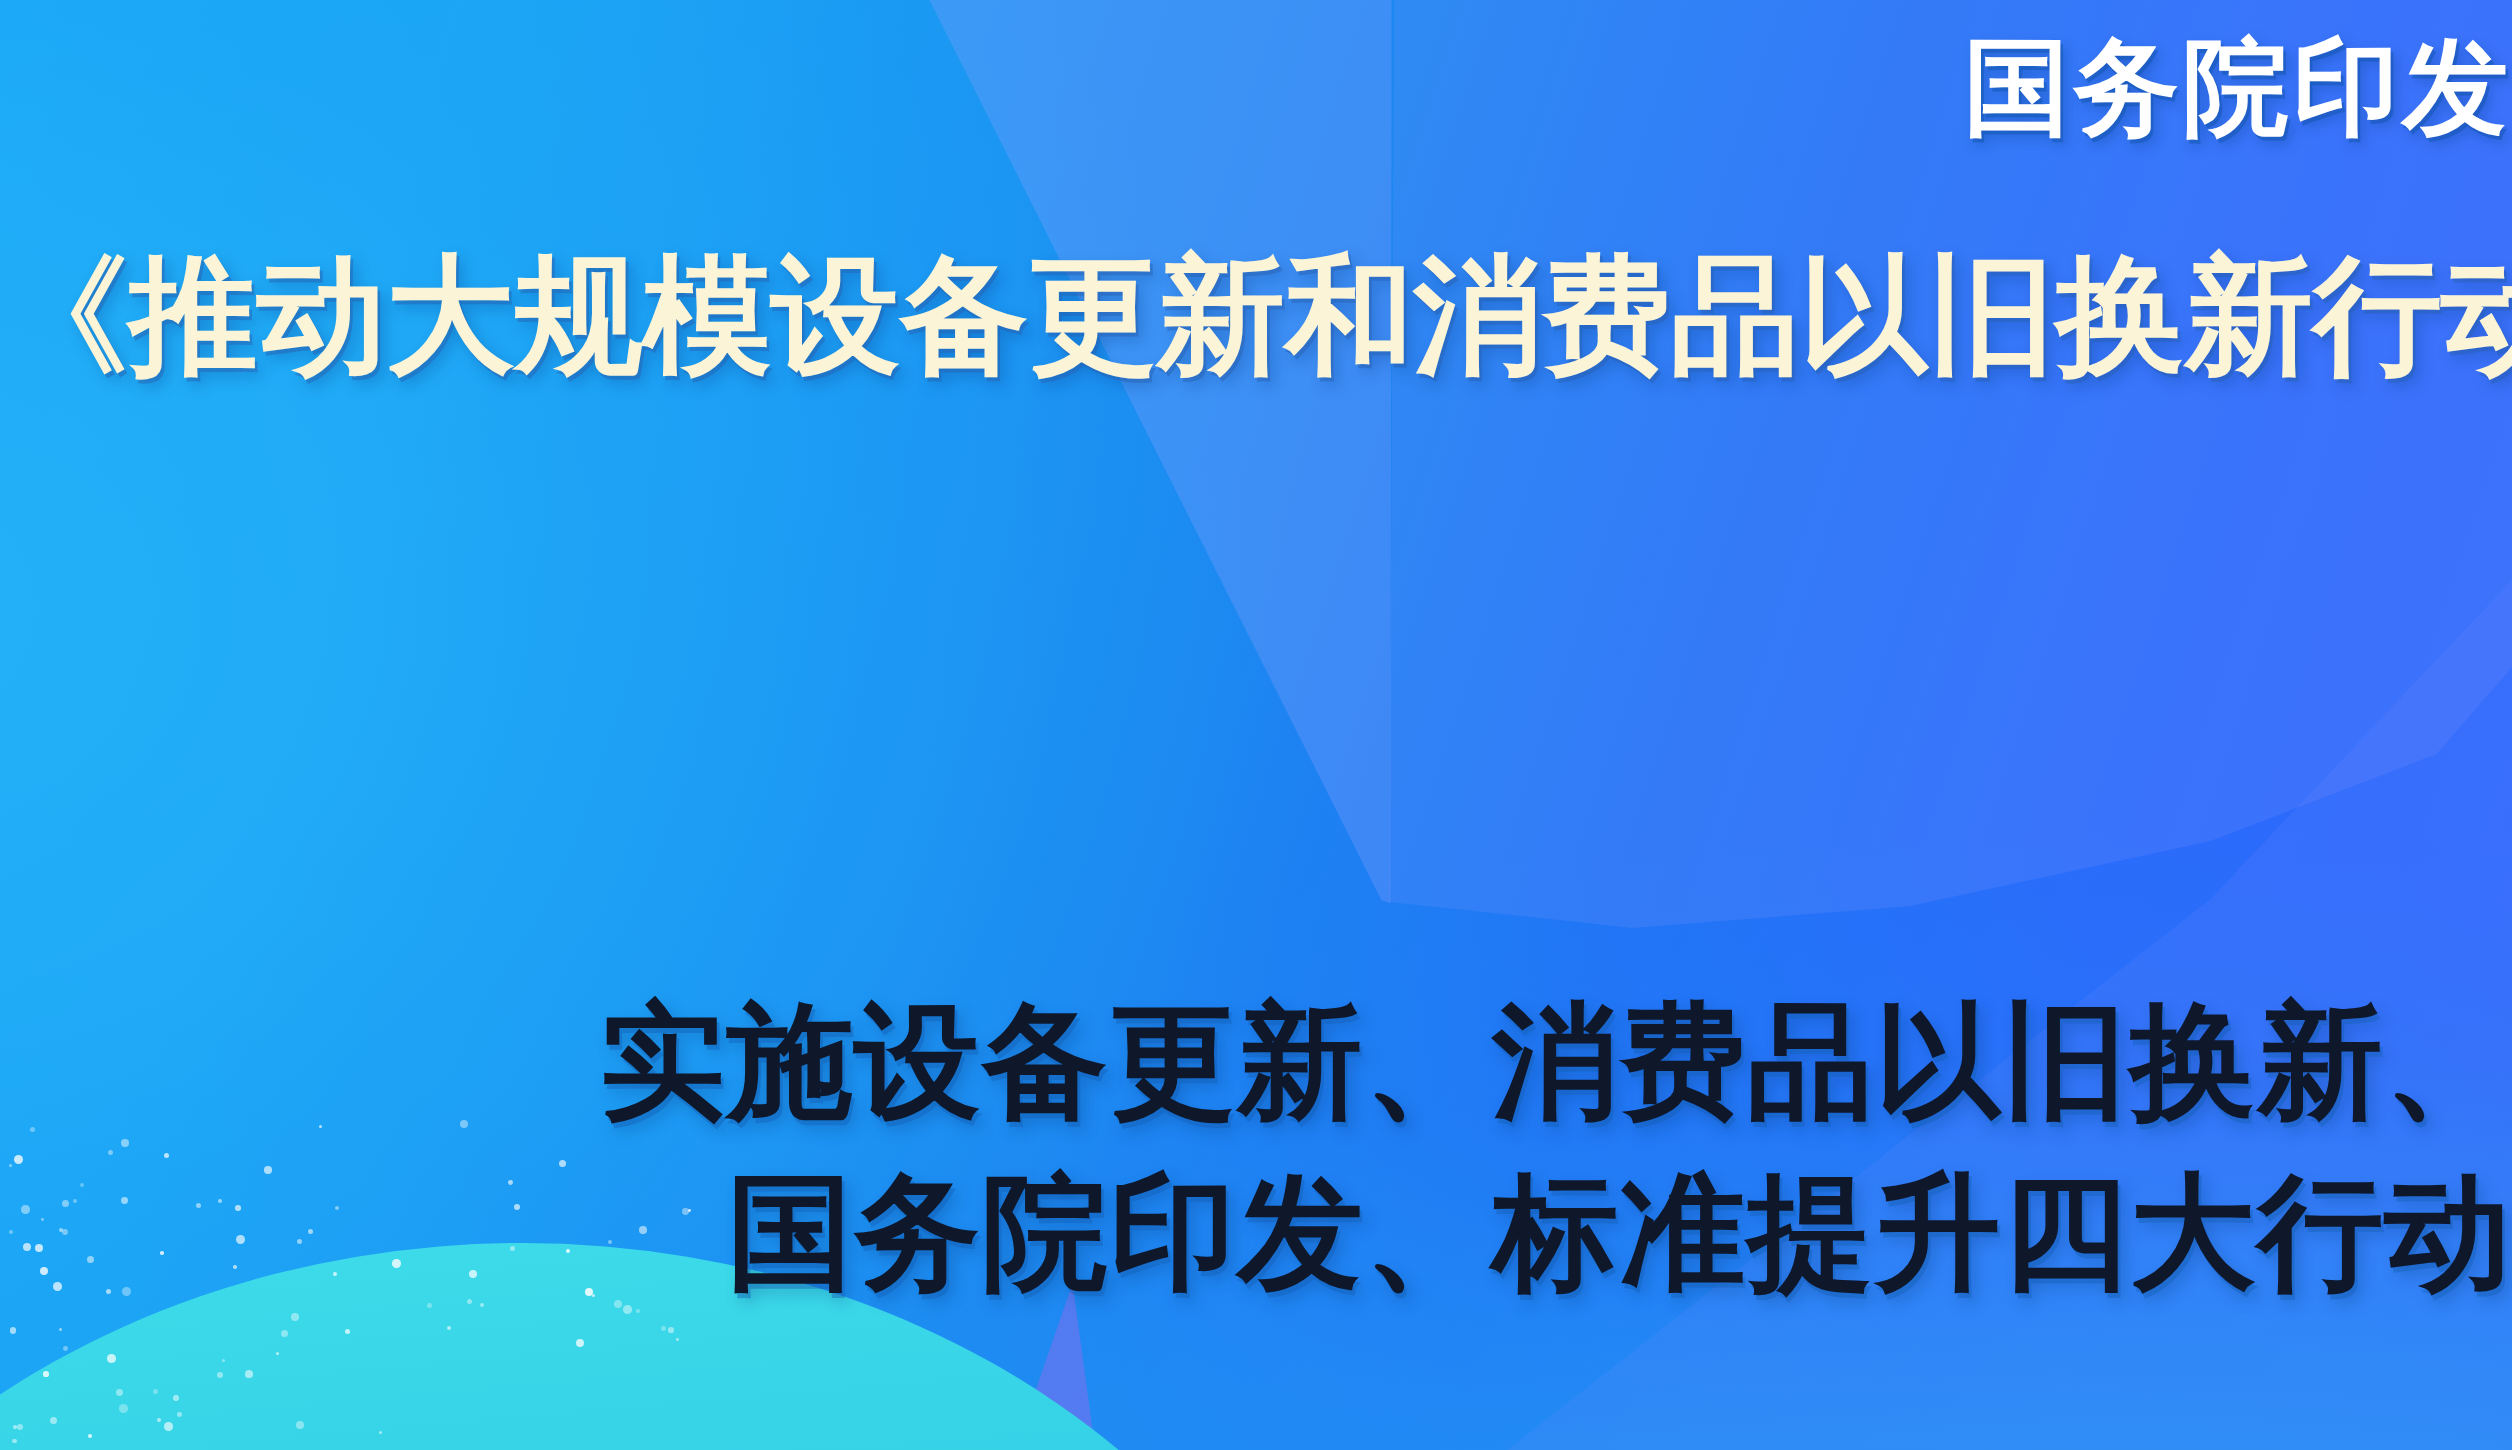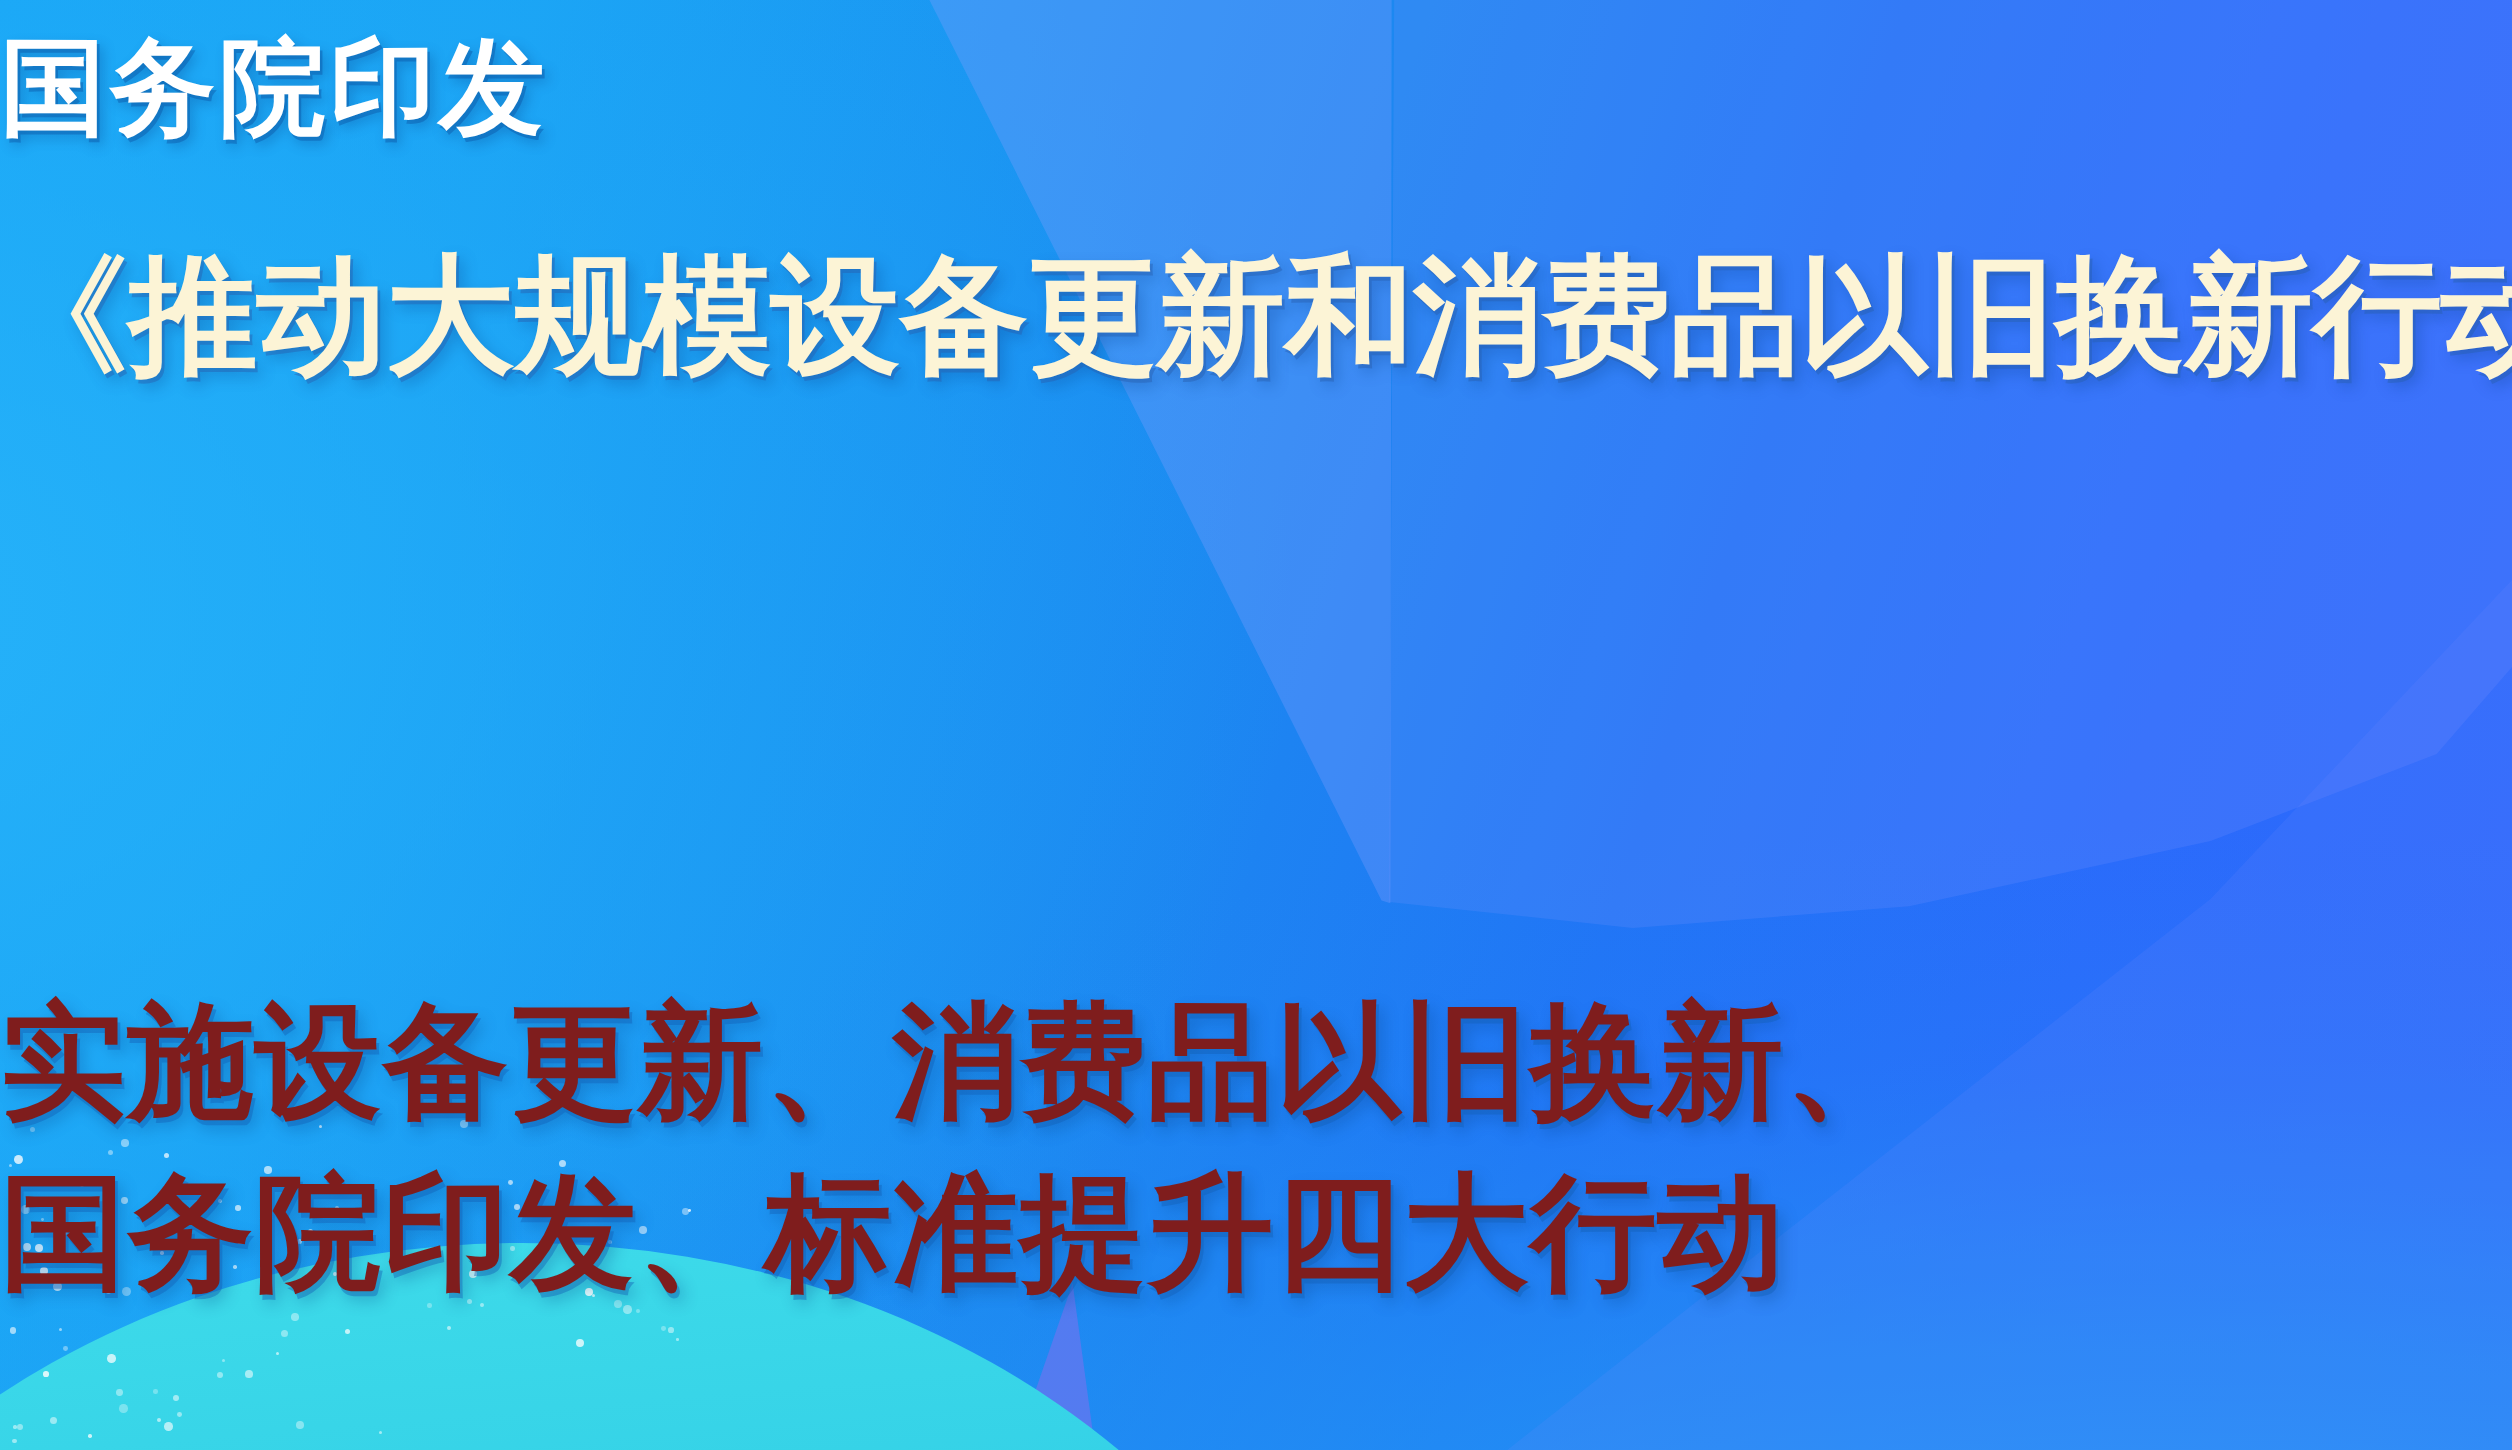--- a/index.html
+++ b/index.html
@@ -103,21 +103,21 @@
   
   .text-layer {
     position: absolute;
     inset: 0;
     z-index: 5;
   }
   .line {
     position: absolute;
     left: 0;
     width: 100%;
-    text-align: left;
+    text-align: right;
     white-space: nowrap;
     font-weight: 900;
     letter-spacing: 0.01em;
   }
   .heading {
     top: 25px;
     font-size: 106px;
     line-height: 1.18;
     color: #FFFFFF;
     letter-spacing: 0.035em;
@@ -131,21 +131,21 @@
     line-height: 1.16;
     color: #FCF4D6;
     letter-spacing: -0.004em;
     text-shadow:
       2.7px 3.6px 0 rgba(40,95,175,0.45),
       6.3px 8px 14.4px rgba(8,60,135,0.30);
   }
   .body-line {
     font-size: 126px;
     line-height: 1.18;
-    color: #7f1d1d;
+    color: #0f172a;
     letter-spacing: 0.012em;
     text-shadow:
       2.7px 4.5px 0 rgba(18,96,180,0.42),
       6.3px 9px 16px rgba(6,60,130,0.30);
   }
   .body-line-1 { top: 988px; }
   .body-line-2 { top: 1159px; }
 </style>
 </head>
 <body>

